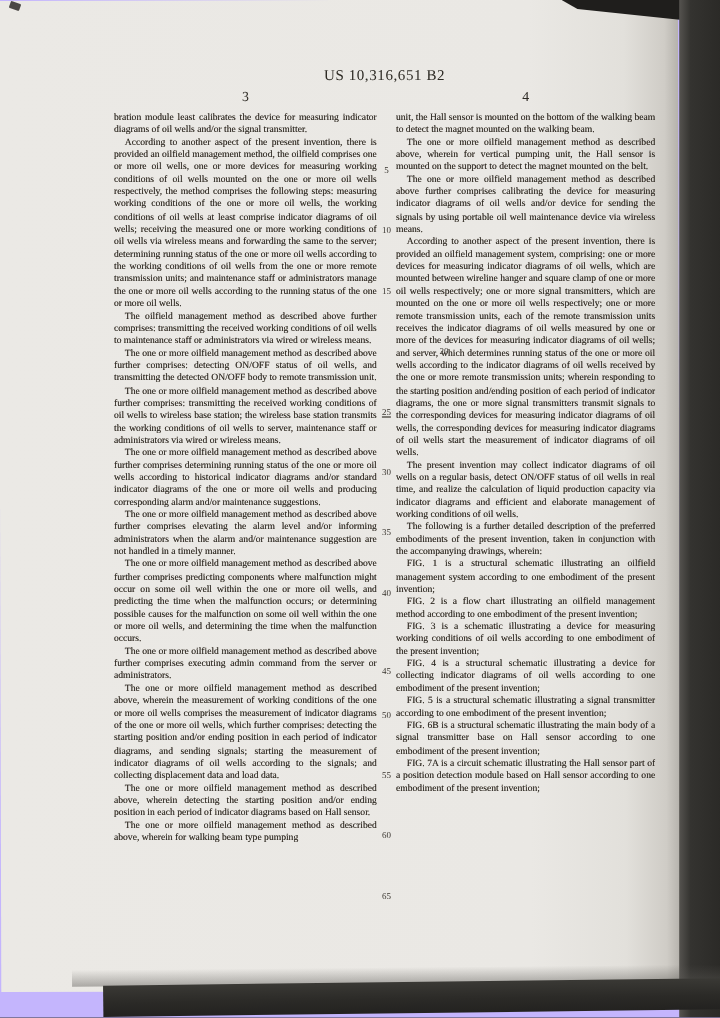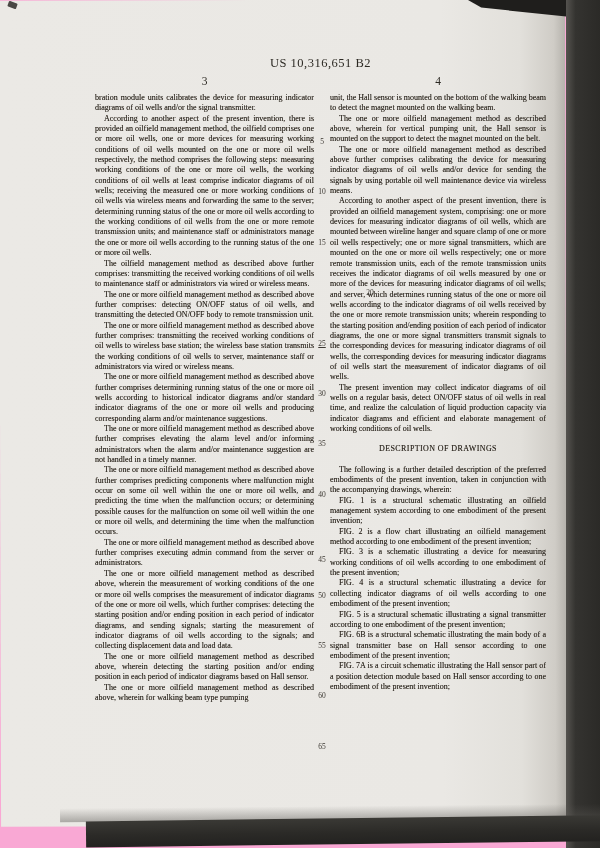--- a/index.html
+++ b/index.html
@@ -4,21 +4,21 @@
 <style>
   html,body{margin:0;padding:0;}
   body{
     width:600px;height:848px;
     background:#23221f;
     font-family:"Liberation Serif","DejaVu Serif",serif;
     overflow:hidden;
   }
   #scan{
     position:relative;width:600px;height:848px;overflow:hidden;
-    background:#f9a8d4;
+    background:#c4b5fd;
   }
   
   #paper{
     position:absolute;left:0;top:0;width:566px;height:826px;
     background:linear-gradient(90deg,#ebe9e5 0%,#eae8e4 78%,#e2e0db 92%,#cfccc6 98%,#b5b2ac 100%);
     transform:rotate(-0.15deg);
   }
   
   .edge-right{
     position:absolute;right:0;top:0;width:34px;height:848px;
@@ -78,40 +78,39 @@
 <div id="scan">
   <div id="paper"></div>
 
   <div class="corner-speck"></div>
 
   <div class="patent-number">US 10,316,651 B2</div>
   <div class="col-label left">3</div>
   <div class="col-label right">4</div>
 
   <div id="left-column" class="column">
-      <p class=" noindent">bration module units calibrates the device for measuring indicator diagrams of oil wells and/or the signal transmitter.</p>
+      <p class=" noindent">bration module least calibrates the device for measuring indicator diagrams of oil wells and/or the signal transmitter.</p>
       <p class="">According to another aspect of the present invention, there is provided an oilfield management method, the oilfield comprises one or more oil wells, one or more devices for measuring working conditions of oil wells mounted on the one or more oil wells respectively, the method comprises the following steps: measuring working conditions of the one or more oil wells, the working conditions of oil wells at least comprise indicator diagrams of oil wells; receiving the measured one or more working conditions of oil wells via wireless means and forwarding the same to the server; determining running status of the one or more oil wells according to the working conditions of oil wells from the one or more remote transmission units; and maintenance staff or administrators manage the one or more oil wells according to the running status of the one or more oil wells.</p>
       <p class="">The oilfield management method as described above further comprises: transmitting the received working conditions of oil wells to maintenance staff or administrators via wired or wireless means.</p>
       <p class="">The one or more oilfield management method as described above further comprises: detecting ON/OFF status of oil wells, and transmitting the detected ON/OFF body to remote transmission unit.</p>
       <p class="">The one or more oilfield management method as described above further comprises: transmitting the received working conditions of oil wells to wireless base station; the wireless base station transmits the working conditions of oil wells to server, maintenance staff or administrators via wired or wireless means.</p>
       <p class="">The one or more oilfield management method as described above further comprises determining running status of the one or more oil wells according to historical indicator diagrams and/or standard indicator diagrams of the one or more oil wells and producing corresponding alarm and/or maintenance suggestions.</p>
       <p class="">The one or more oilfield management method as described above further comprises elevating the alarm level and/or informing administrators when the alarm and/or maintenance suggestion are not handled in a timely manner.</p>
       <p class="">The one or more oilfield management method as described above further comprises predicting components where malfunction might occur on some oil well within the one or more oil wells, and predicting the time when the malfunction occurs; or determining possible causes for the malfunction on some oil well within the one or more oil wells, and determining the time when the malfunction occurs.</p>
       <p class="">The one or more oilfield management method as described above further comprises executing admin command from the server or administrators.</p>
       <p class="">The one or more oilfield management method as described above, wherein the measurement of working conditions of the one or more oil wells comprises the measurement of indicator diagrams of the one or more oil wells, which further comprises: detecting the starting position and/or ending position in each period of indicator diagrams, and sending signals; starting the measurement of indicator diagrams of oil wells according to the signals; and collecting displacement data and load data.</p>
       <p class="">The one or more oilfield management method as described above, wherein detecting the starting position and/or ending position in each period of indicator diagrams based on Hall sensor.</p>
       <p class="">The one or more oilfield management method as described above, wherein for walking beam type pumping</p>
     </div>
   <div id="right-column" class="column">
       <p class=" noindent">unit, the Hall sensor is mounted on the bottom of the walking beam to detect the magnet mounted on the walking beam.</p>
       <p class="">The one or more oilfield management method as described above, wherein for vertical pumping unit, the Hall sensor is mounted on the support to detect the magnet mounted on the belt.</p>
       <p class="">The one or more oilfield management method as described above further comprises calibrating the device for measuring indicator diagrams of oil wells and/or device for sending the signals by using portable oil well maintenance device via wireless means.</p>
       <p class="">According to another aspect of the present invention, there is provided an oilfield management system, comprising: one or more devices for measuring indicator diagrams of oil wells, which are mounted between wireline hanger and square clamp of one or more oil wells respectively; one or more signal transmitters, which are mounted on the one or more oil wells respectively; one or more remote transmission units, each of the remote transmission units receives the indicator diagrams of oil wells measured by one or more of the devices for measuring indicator diagrams of oil wells; and server, which determines running status of the one or more oil wells according to the indicator diagrams of oil wells received by the one or more remote transmission units; wherein responding to the starting position and/ending position of each period of indicator diagrams, the one or more signal transmitters transmit signals to the corresponding devices for measuring indicator diagrams of oil wells, the corresponding devices for measuring indicator diagrams of oil wells start the measurement of indicator diagrams of oil wells.</p>
       <p class="">The present invention may collect indicator diagrams of oil wells on a regular basis, detect ON/OFF status of oil wells in real time, and realize the calculation of liquid production capacity via indicator diagrams and efficient and elaborate management of working conditions of oil wells.</p>
-      <p class="heading">DESCRIPTION OF DRAWINGS</p>
       <p class="">The following is a further detailed description of the preferred embodiments of the present invention, taken in conjunction with the accompanying drawings, wherein:</p>
       <p class="">FIG. 1 is a structural schematic illustrating an oilfield management system according to one embodiment of the present invention;</p>
       <p class="">FIG. 2 is a flow chart illustrating an oilfield management method according to one embodiment of the present invention;</p>
       <p class="">FIG. 3 is a schematic illustrating a device for measuring working conditions of oil wells according to one embodiment of the present invention;</p>
       <p class="">FIG. 4 is a structural schematic illustrating a device for collecting indicator diagrams of oil wells according to one embodiment of the present invention;</p>
       <p class="">FIG. 5 is a structural schematic illustrating a signal transmitter according to one embodiment of the present invention;</p>
       <p class="">FIG. 6B is a structural schematic illustrating the main body of a signal transmitter base on Hall sensor according to one embodiment of the present invention;</p>
       <p class="">FIG. 7A is a circuit schematic illustrating the Hall sensor part of a position detection module based on Hall sensor according to one embodiment of the present invention;</p>
     </div>
 

